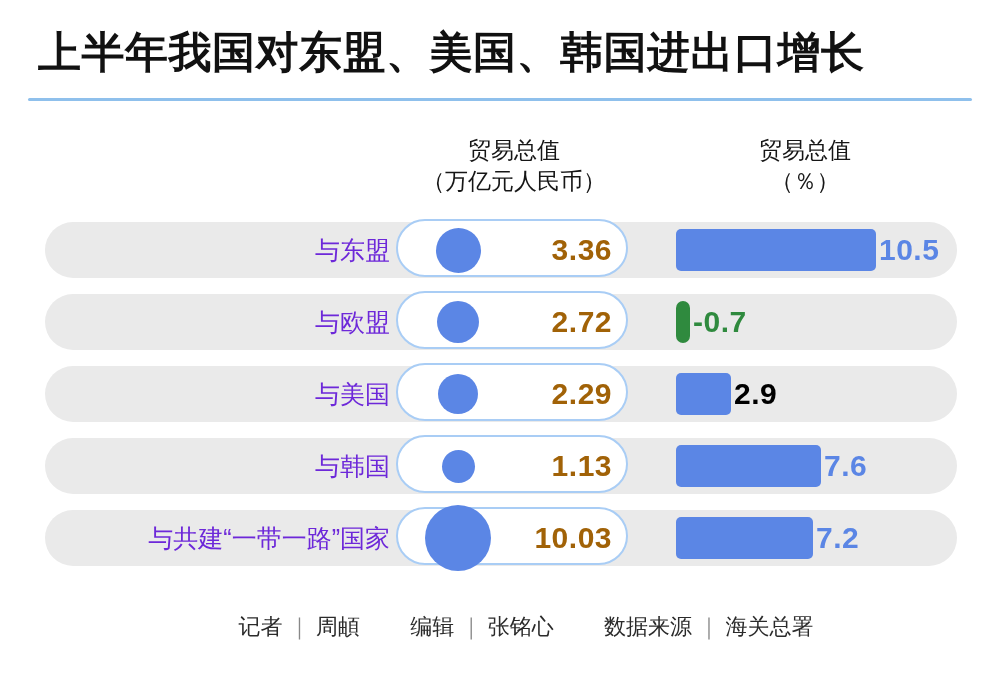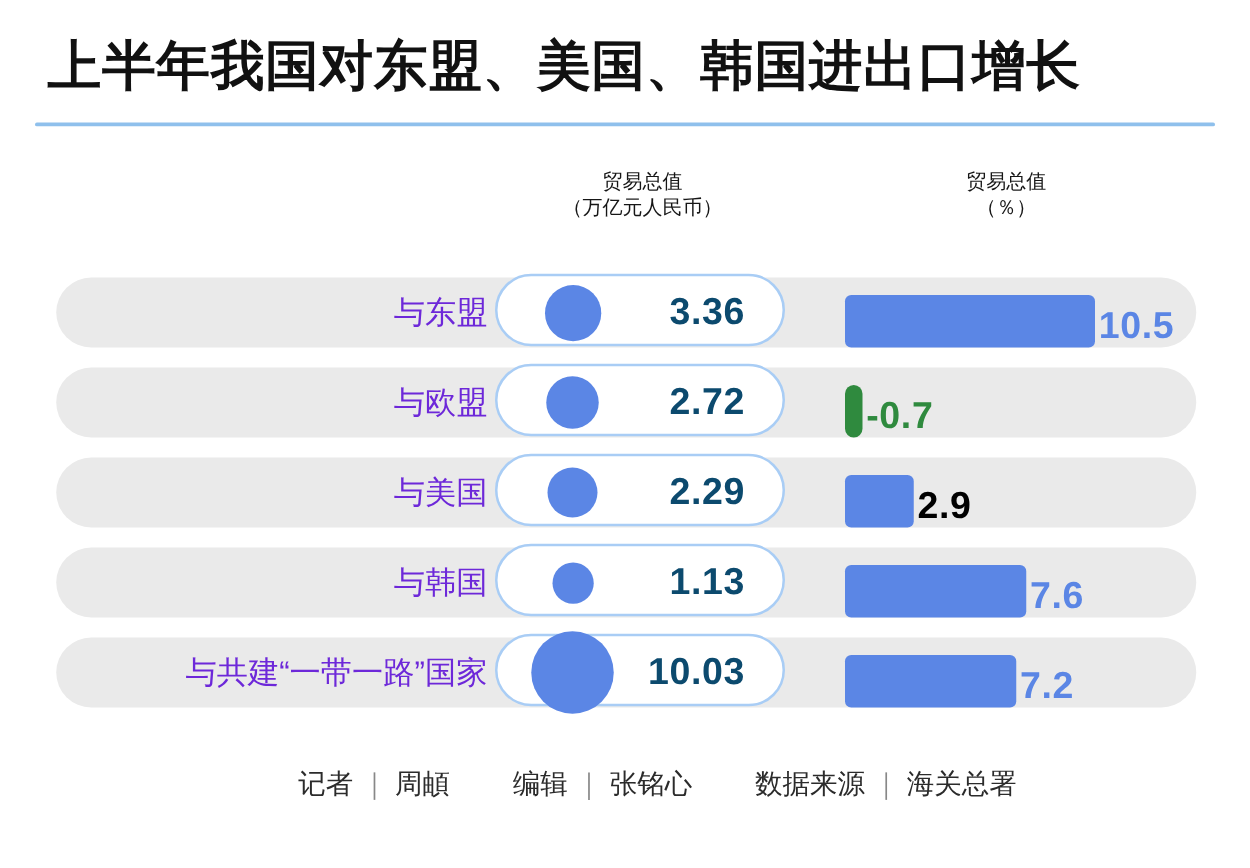--- a/index.html
+++ b/index.html
@@ -40,21 +40,21 @@
     width: 944px;
     height: 3px;
     background: #8fc0ec;
     border-radius: 2px;
   }
 
   
   .col-head {
     position: absolute;
     text-align: center;
-    font-size: 16px;
+    font-size: 23px;
     font-weight: 500;
     color: #161616;
     line-height: 1.33;
     white-space: nowrap;
   }
   .col-head .l2 { display: block; }
   #head-value { left: 395px; top: 135px; width: 238px; }
   #head-growth { left: 690px; top: 135px; width: 230px; }
 
   
@@ -112,39 +112,39 @@
     display: flex;
     align-items: center;
     justify-content: center;
   }
   .bubble {
     background: #5b86e5;
     border-radius: 50%;
   }
   .value-num {
     position: absolute;
-    right: 30px;
+    right: 14px;
     top: 0;
     height: 58px;
     line-height: 58px;
     font-size: 30px;
     font-weight: 700;
-    color: #0c4a6e;
+    color: #a16207;
     letter-spacing: 0.5px;
     text-align: right;
   }
 
   
   .bar-zone {
     position: absolute;
     left: 676px;
     top: 4px;
     height: 56px;
     display: flex;
-    align-items: flex-end;
+    align-items: center;
   }
   .bar {
     height: 42px;
     background: #5b86e5;
     border-radius: 5px;
   }
   .bar.negative {
     background: #2f8a3e;
     border-radius: 8px;
   }

